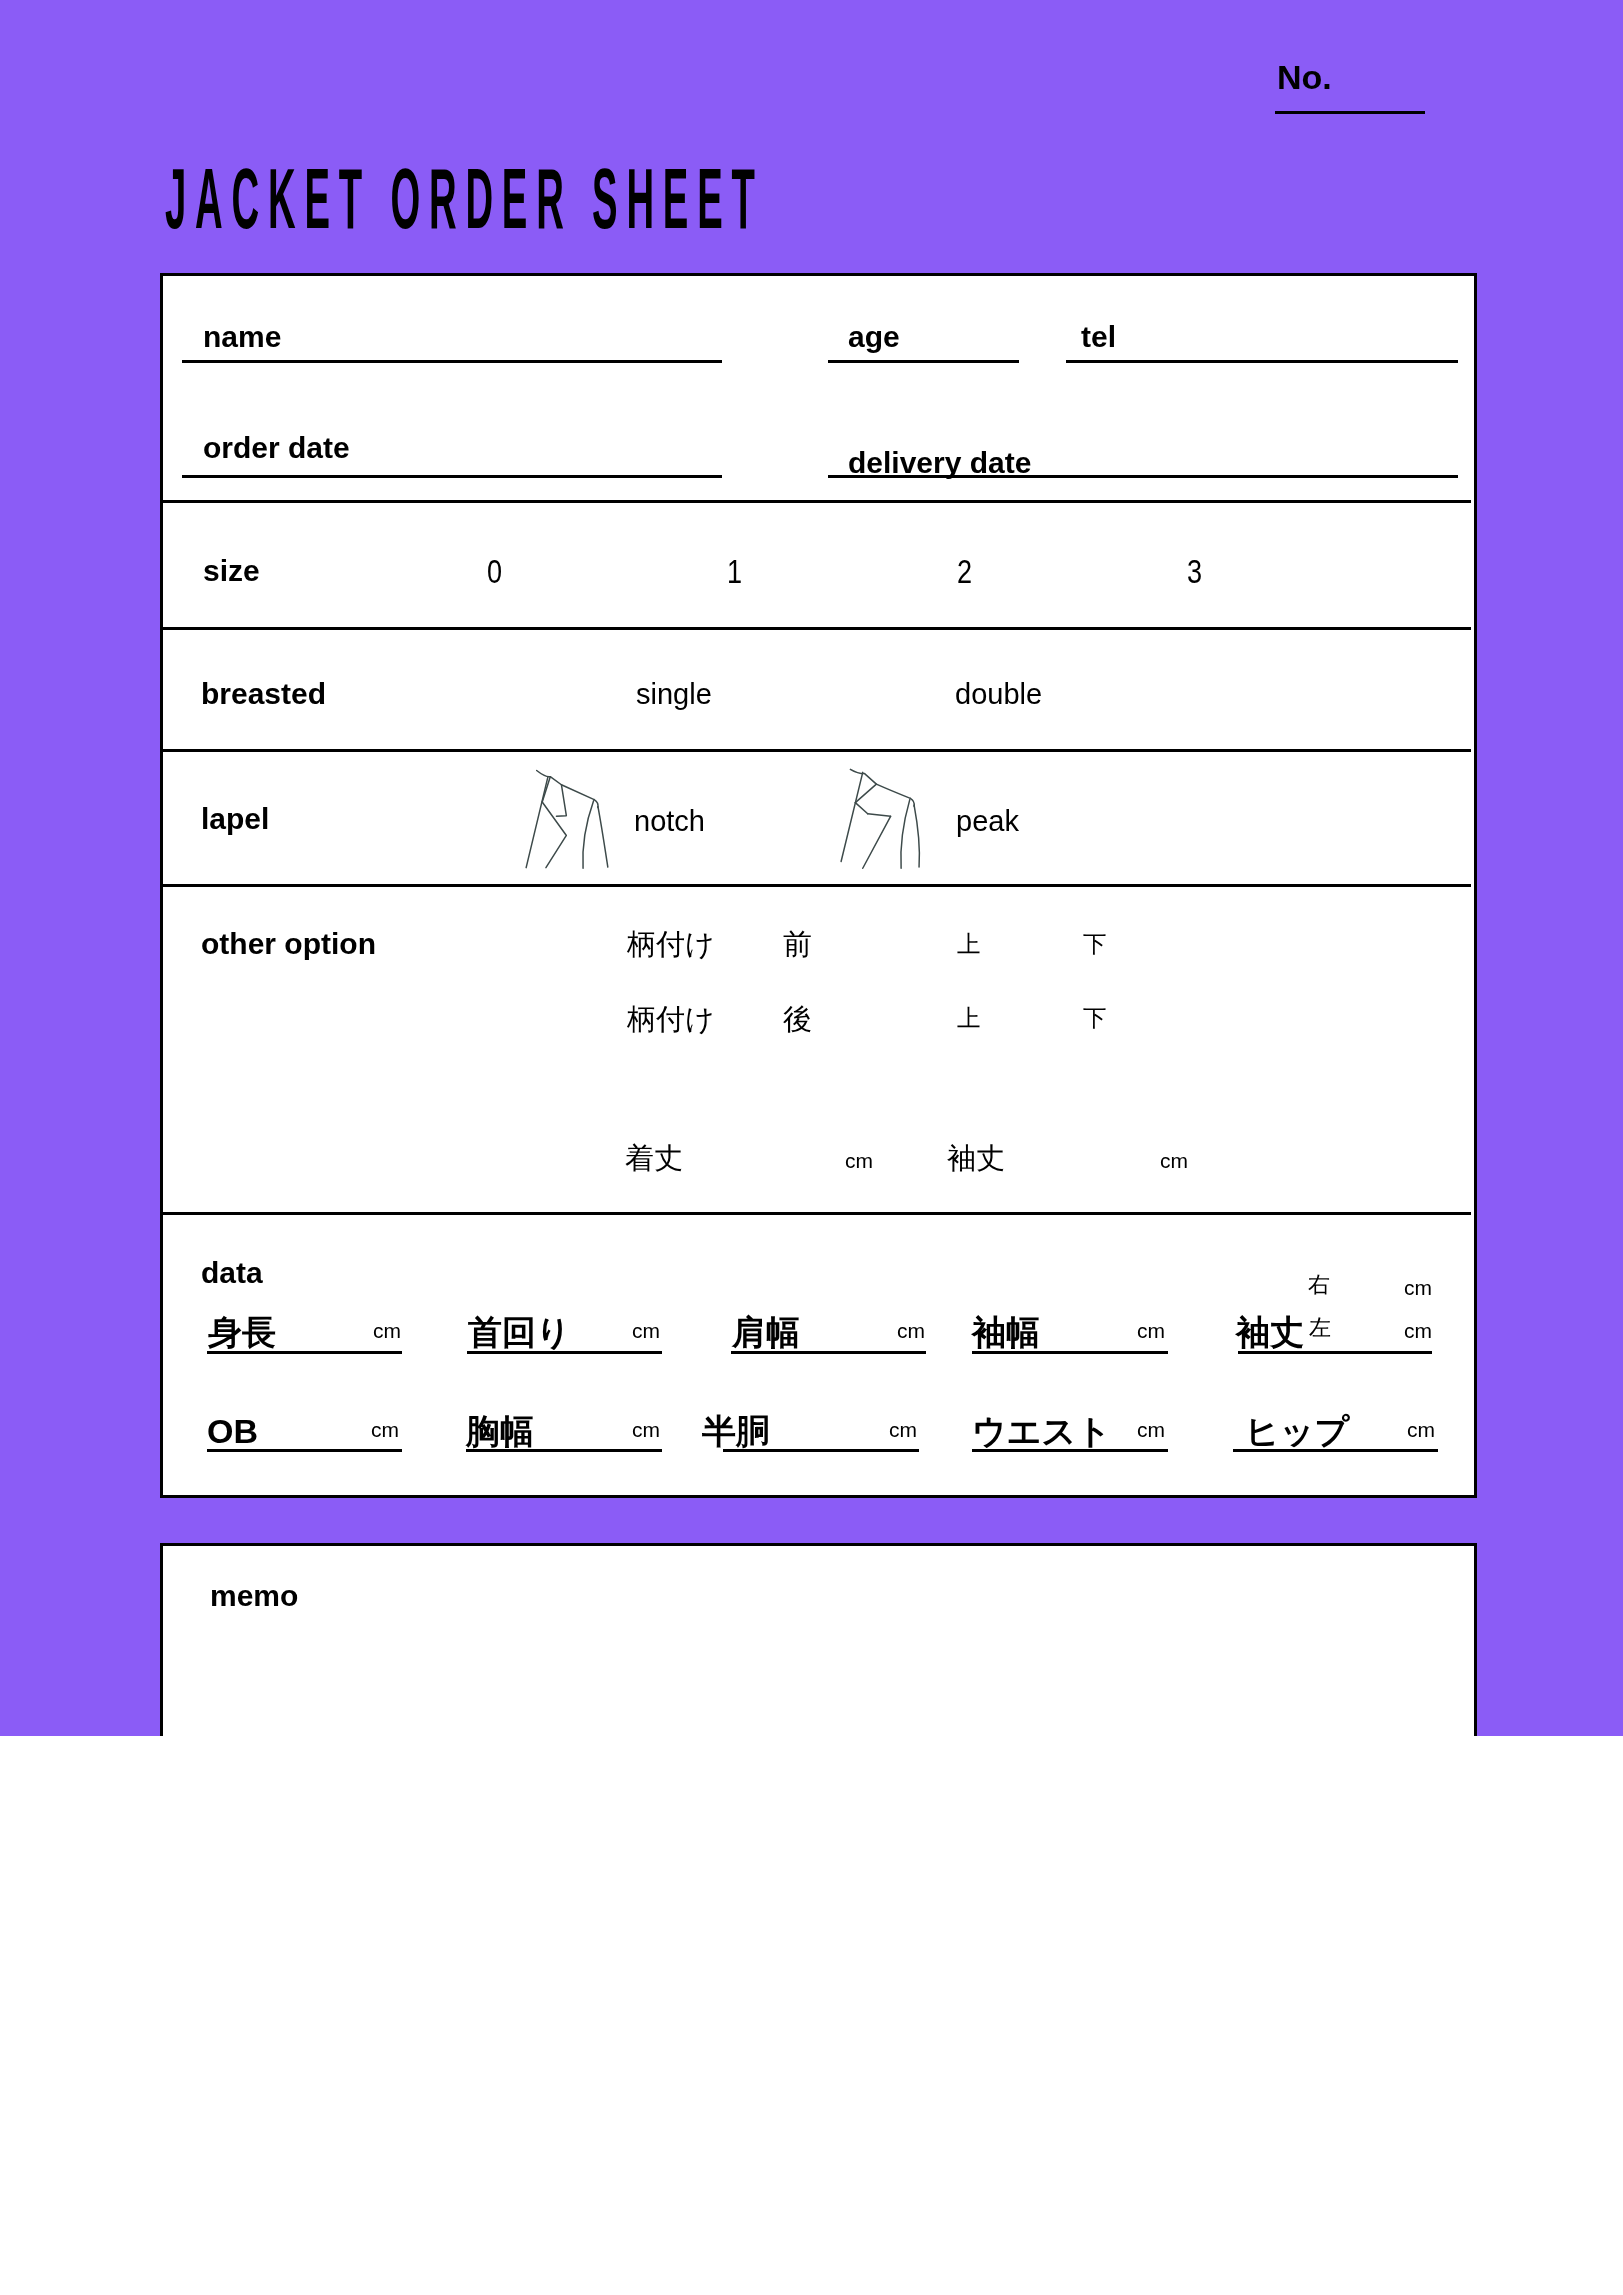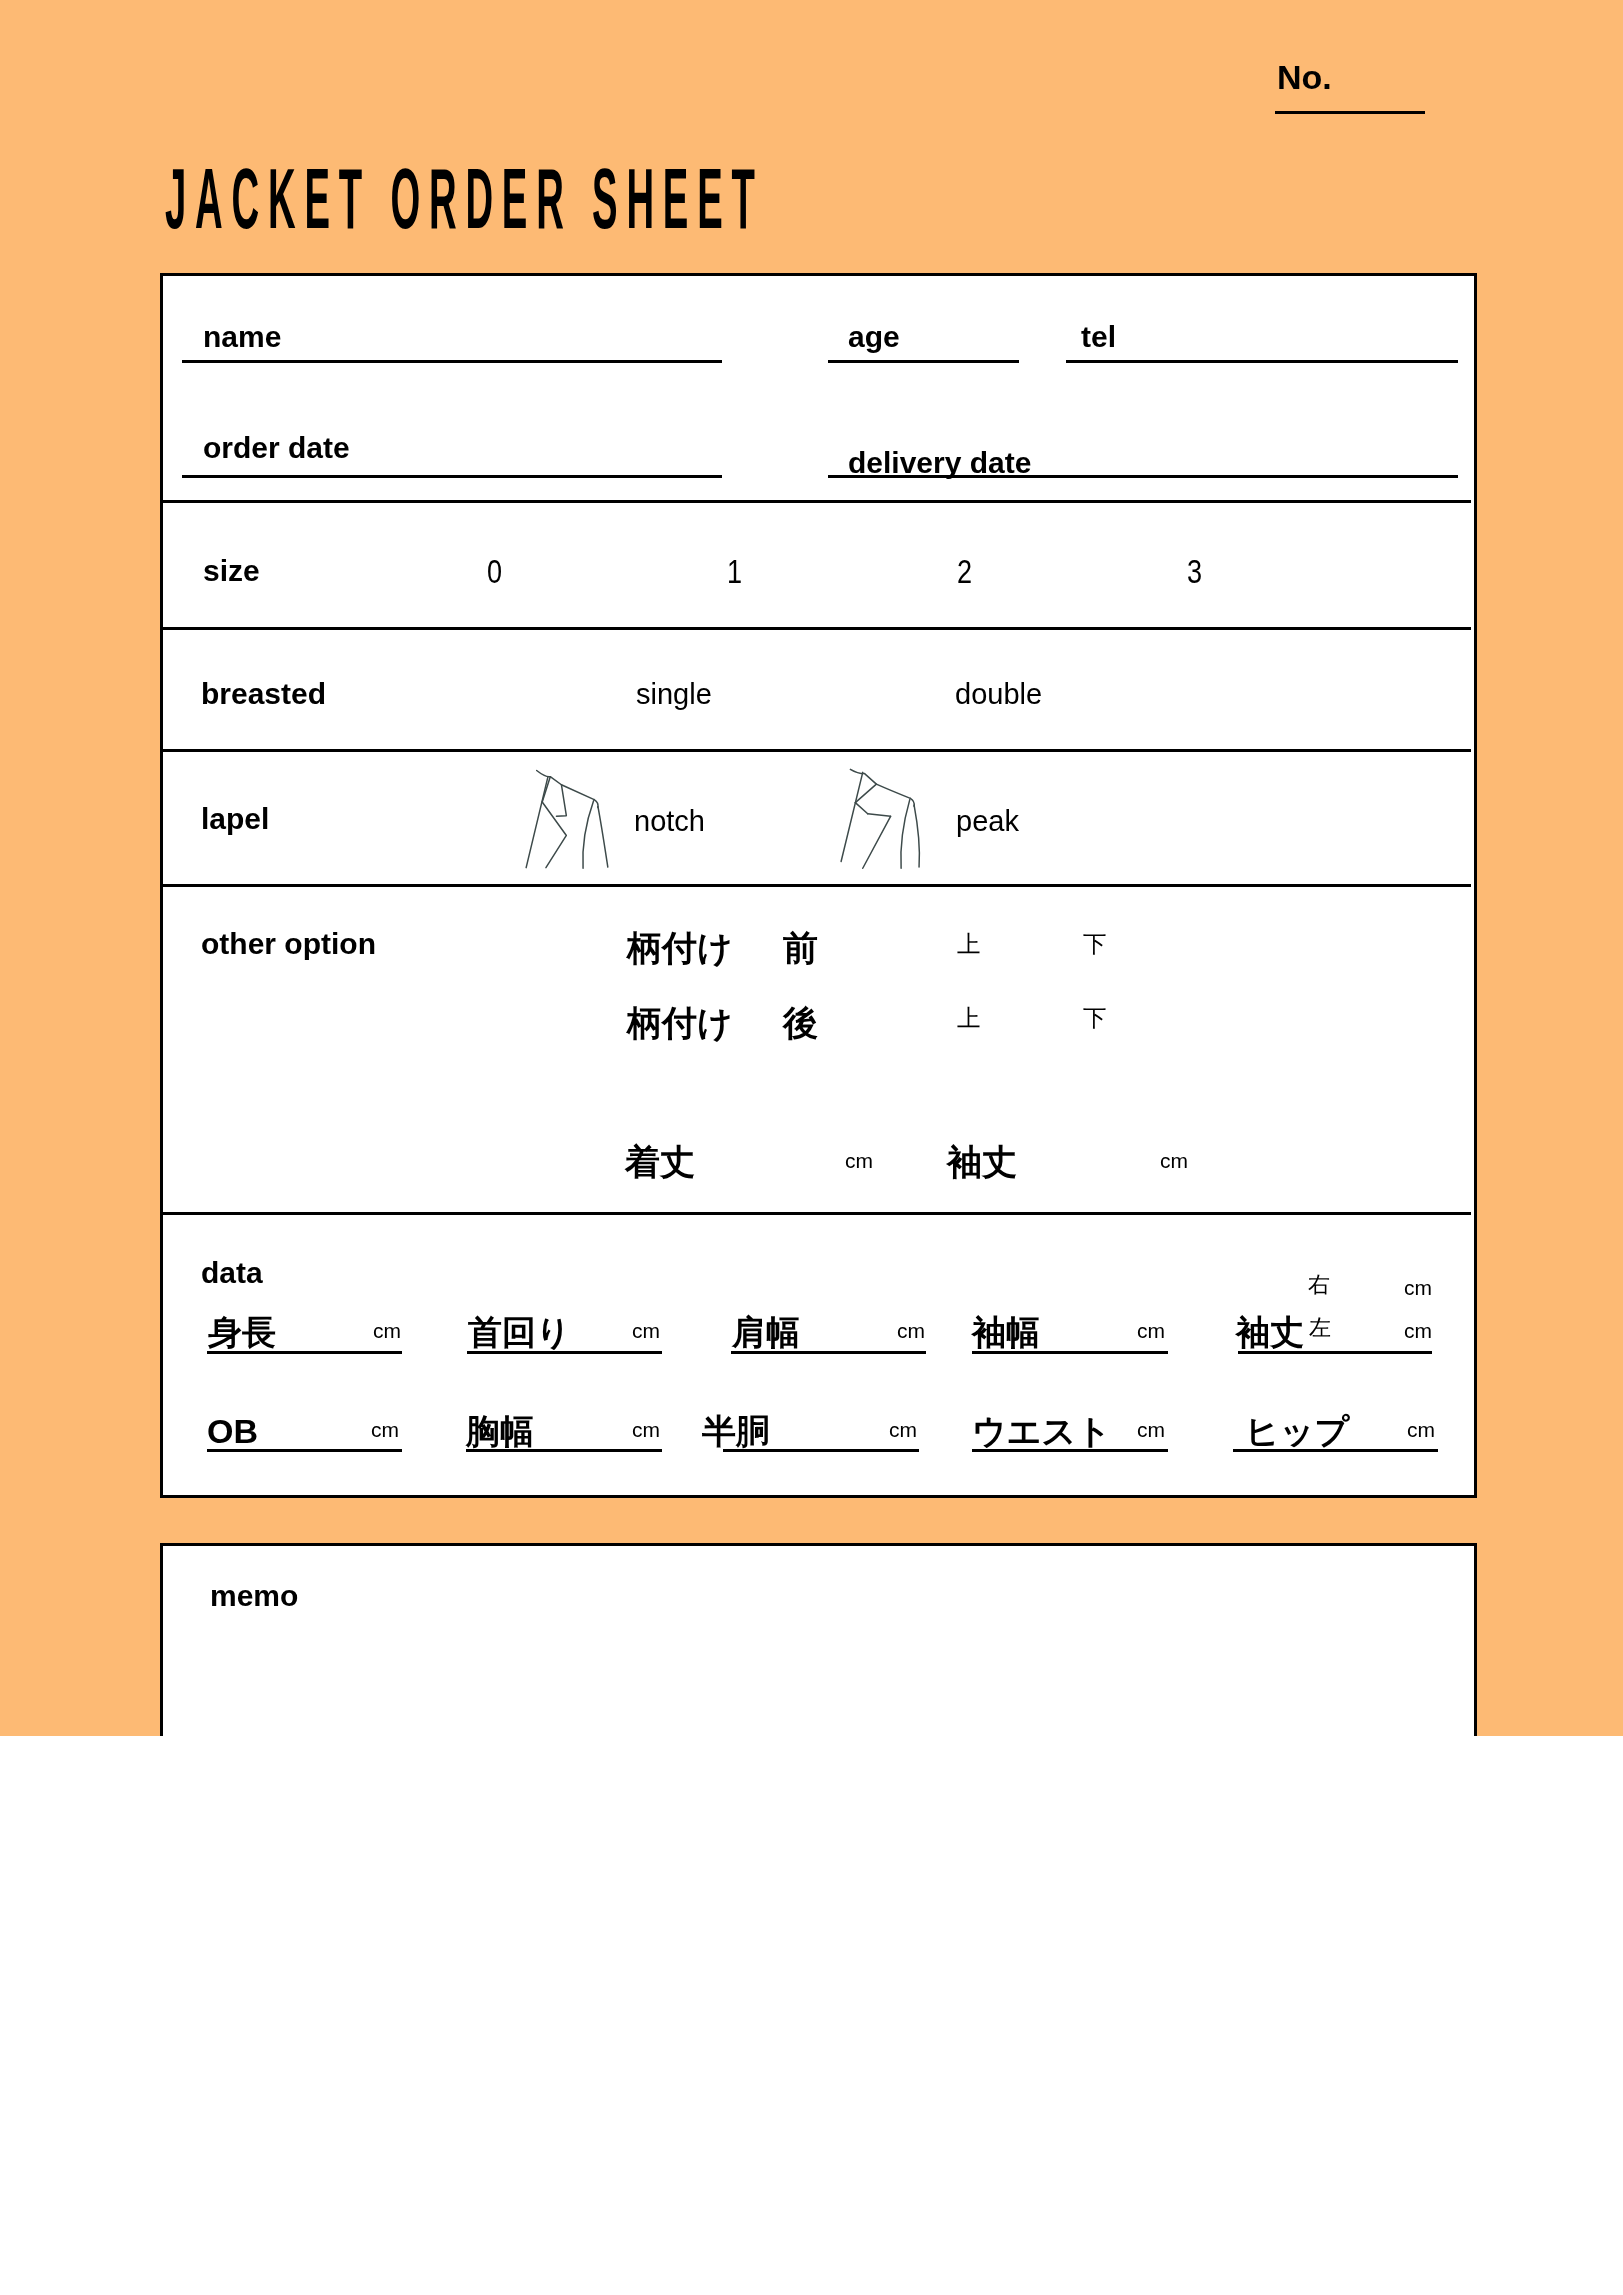--- a/index.html
+++ b/index.html
@@ -1,25 +1,25 @@
 <!DOCTYPE html>
 <html style="font-size:10.5px"><head>
 <meta charset="utf-8">
 <style>
   html,body{margin:0;padding:0;background:#ffffff;}
-  .page{position:relative;width:1623px;height:1736px;background:#fdba74;
+  .page{position:relative;width:1623px;height:1736px;background:#8b5cf6;
         font-family:"Liberation Sans",sans-serif;color:#000;overflow:hidden;}
   .abs{position:absolute;line-height:1;white-space:nowrap;}
   .title{font-size:85px;font-weight:bold;letter-spacing:19.6px;
          transform:scaleX(0.45);transform-origin:left top;}
   .no-label{font-size:34px;font-weight:bold;}
   .lbl{font-size:30px;font-weight:bold;margin-left:20px;}
   .val{font-size:29px;font-weight:normal;}
   .sizeval{font-size:33px;font-weight:normal;transform:scaleX(0.82);transform-origin:left top;}
-  .jpb{font-size:35px;font-weight:bold;}
+  .jpb{font-size:29px;font-weight:normal;}
   .jpr{font-size:23.5px;font-weight:normal;}
   .jps{font-size:22px;font-weight:normal;}
   .cm{font-size:21px;font-weight:normal;}
   .mlbl{font-size:34px;font-weight:bold;}
   .rule{position:absolute;height:2.6px;background:#000;}
   .divider{position:absolute;left:0;right:0;height:2.6px;background:#000;}
   .box{position:absolute;border:3.3px solid #000;background:#fff;}
   .brand{font-family:"Liberation Serif",serif;font-size:47px;letter-spacing:10.5px;font-weight:normal;}
   .dot{position:absolute;width:11px;height:11.8px;border-radius:50%;}
   svg.lapel{position:absolute;}

